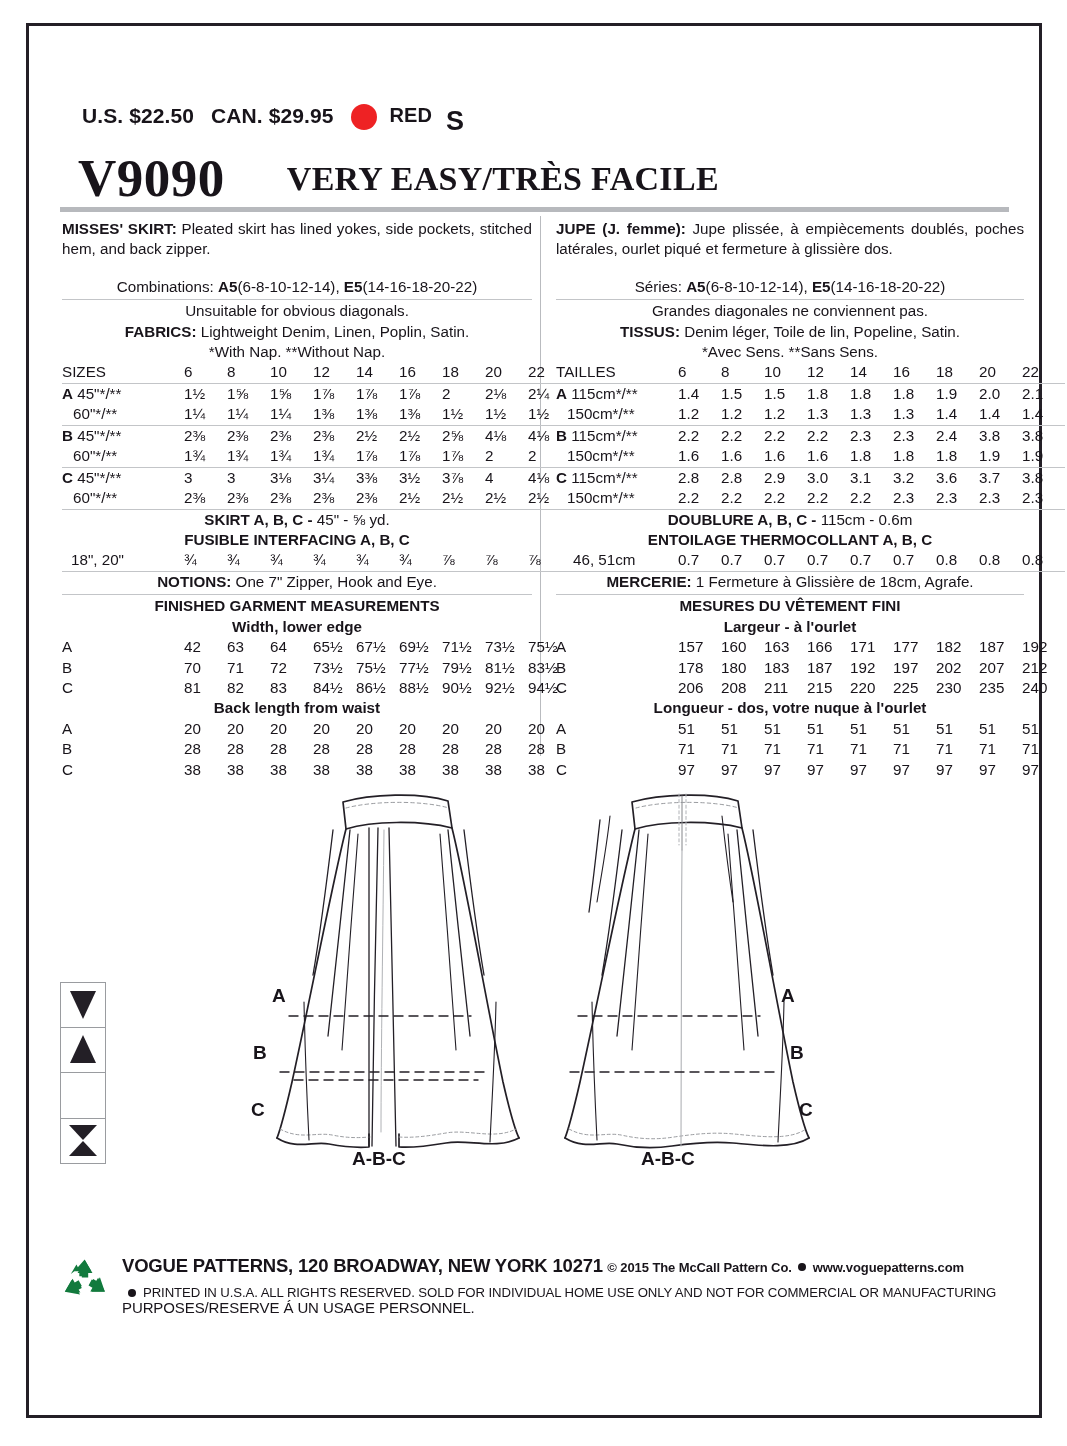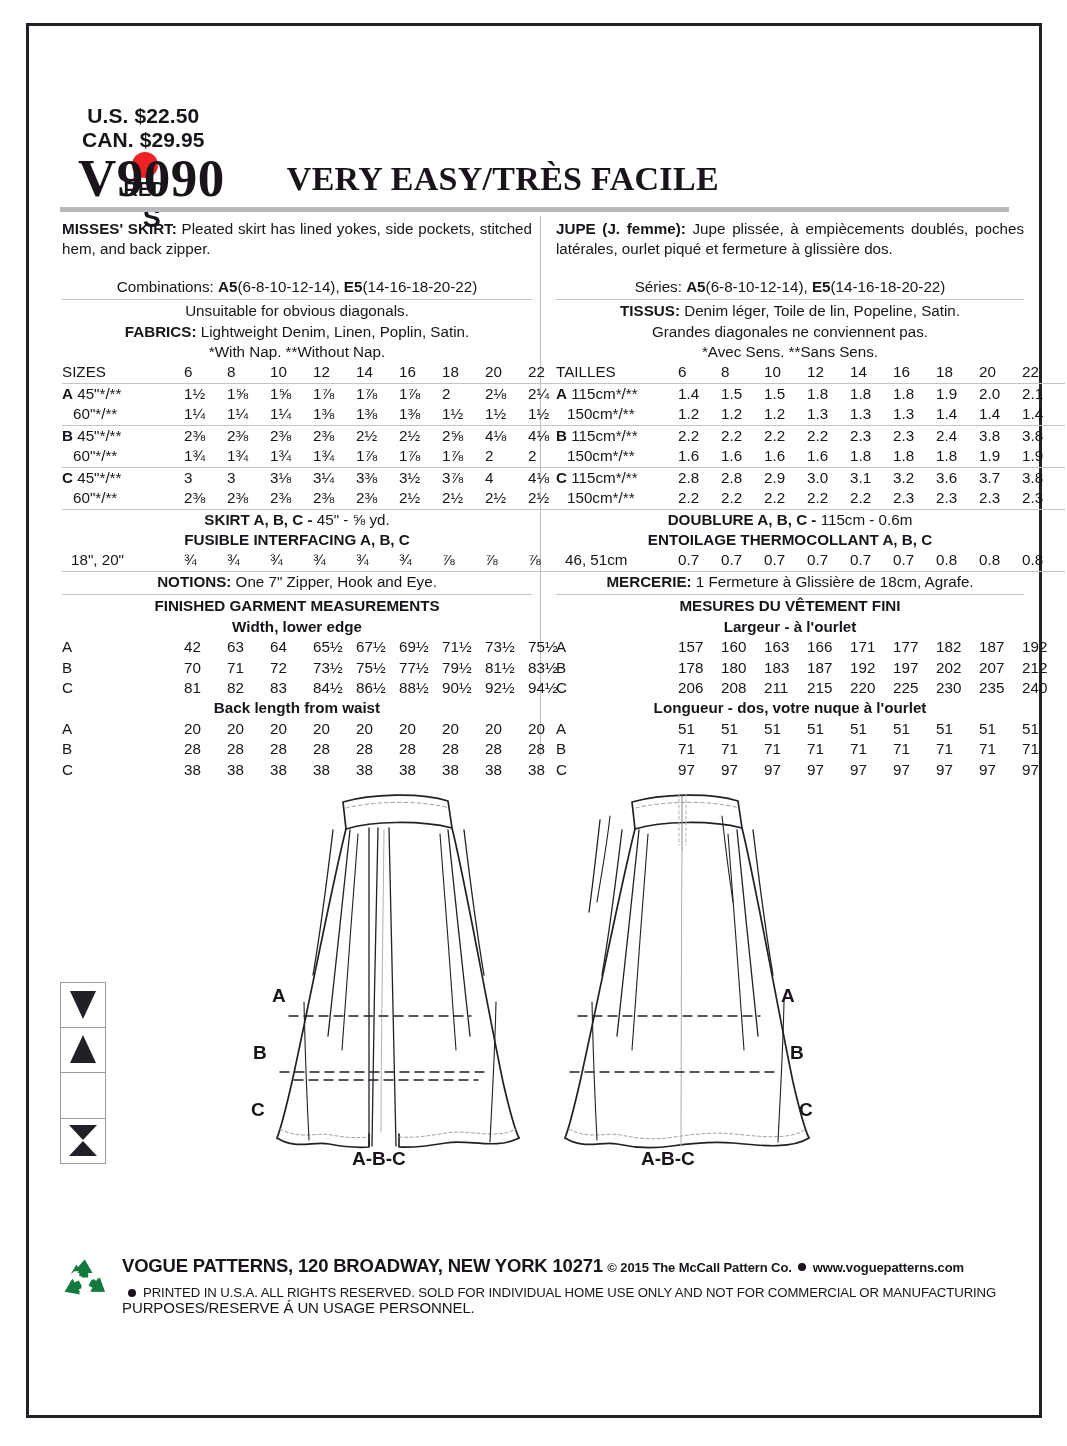--- a/index.html
+++ b/index.html
@@ -7,22 +7,22 @@
     width:1067px;height:1446px;position:relative;overflow:hidden;
     font-family:"Liberation Sans", sans-serif;color:#18141a;
     -webkit-font-smoothing:antialiased;
   }
   .page-border{
     position:absolute;left:26px;top:23px;width:1016px;height:1395px;
     border:3px solid #231f26;box-sizing:border-box;
   }
   
   .price-row{
-    position:absolute;left:82px;top:104px;display:flex;align-items:center;
-    font-size:21px;font-weight:bold;letter-spacing:0.1px;flex-direction:column;
+    position:absolute;left:82px;top:104px;display:flex;align-items:flex-start;
+    font-size:21px;font-weight:bold;letter-spacing:0.1px;
   }
   .price-row .pr{margin-right:17px;white-space:nowrap;}
   .red-dot{width:26px;height:26px;border-radius:50%;background:#ee2224;display:inline-block;margin-right:13px;}
   .red-word{font-size:20px;font-weight:bold;margin-right:14px;}
   .size-letter{font-size:27px;font-weight:bold;font-family:"Liberation Sans",sans-serif;position:relative;top:2px;}
 
   .title-row{position:absolute;left:78px;top:152px;width:900px;display:flex;align-items:center;}
   .pattern-no{
     font-family:"Liberation Serif", serif;font-size:53px;font-weight:bold;
     letter-spacing:0.5px;line-height:1;
@@ -311,22 +311,22 @@
 
 <div class="col col-fr">
 
   <p class="desc"><b>JUPE  (J.  femme):</b><span> Jupe plissée, à empiècements doublés, poches latérales, ourlet piqué et fermeture à glissière dos.</span></p>
 
   <div class="gap"></div>
 
   <div class="line"><span>Séries: </span><b>A5</b><span>(6-8-10-12-14), </span><b>E5</b><span>(14-16-18-20-22)</span></div>
   <div class="rule"></div>
 
+  <div class="line">Grandes diagonales ne conviennent pas.</div>
   <div class="line"><b>TISSUS:</b><span> Denim léger, Toile de lin, Popeline, Satin.</span></div>
-  <div class="line">Grandes diagonales ne conviennent pas.</div>
   <div class="line">*Avec Sens. **Sans Sens.</div>
 
   <table class="tbl">
     <tbody>
         <tr class="rowrule">
       <td class="lbl">TAILLES</td>
       <td class="num">6</td>
       <td class="num">8</td>
       <td class="num">10</td>
       <td class="num">12</td>
@@ -410,21 +410,21 @@
     </tr>
   </tbody>
     </table>
 
   <div class="line"><b>DOUBLURE A, B, C - </b><span>115cm - 0.6m</span></div>
   <div class="line bold">ENTOILAGE THERMOCOLLANT A, B, C</div>
 
   <table class="tbl">
     <tbody>
         <tr class="rowrule">
-      <td class="lbl"><span style="margin-left:9px">46, 51cm</span></td>
+      <td class="lbl"><span style="margin-left:17px">46, 51cm</span></td>
       <td class="num">0.7</td>
       <td class="num">0.7</td>
       <td class="num">0.7</td>
       <td class="num">0.7</td>
       <td class="num">0.7</td>
       <td class="num">0.7</td>
       <td class="num">0.8</td>
       <td class="num">0.8</td>
       <td class="num">0.8</td>
     </tr>

